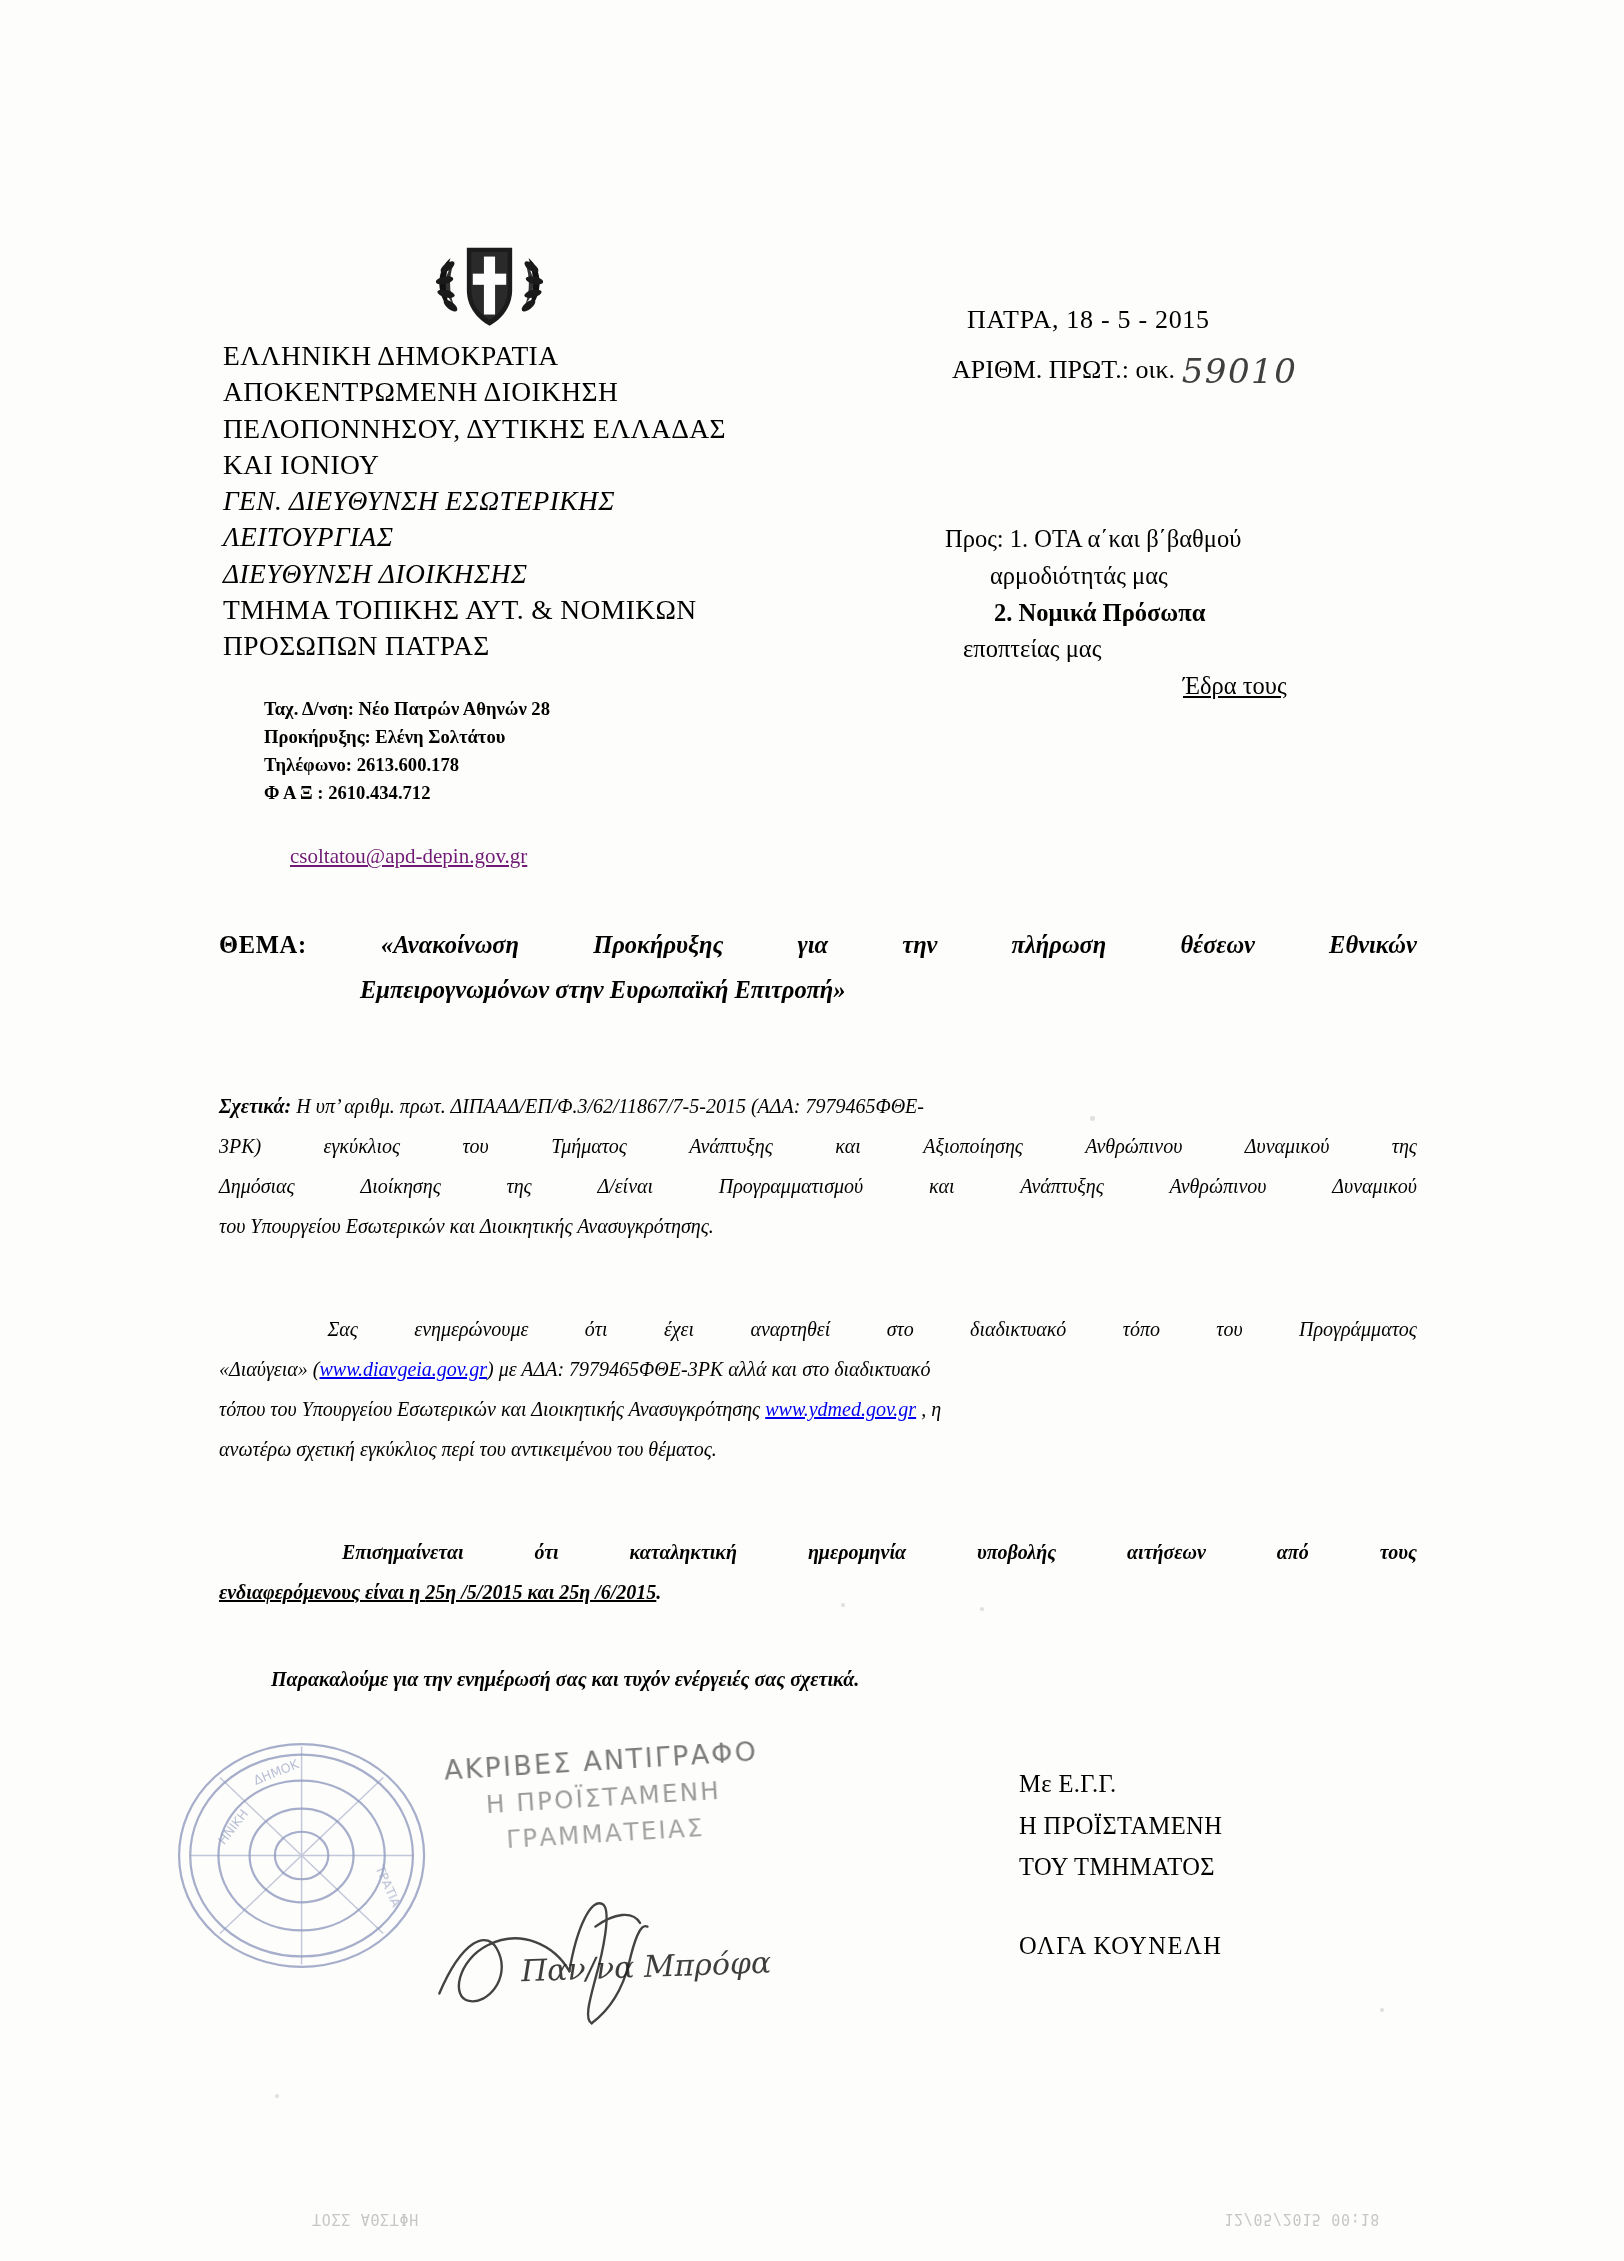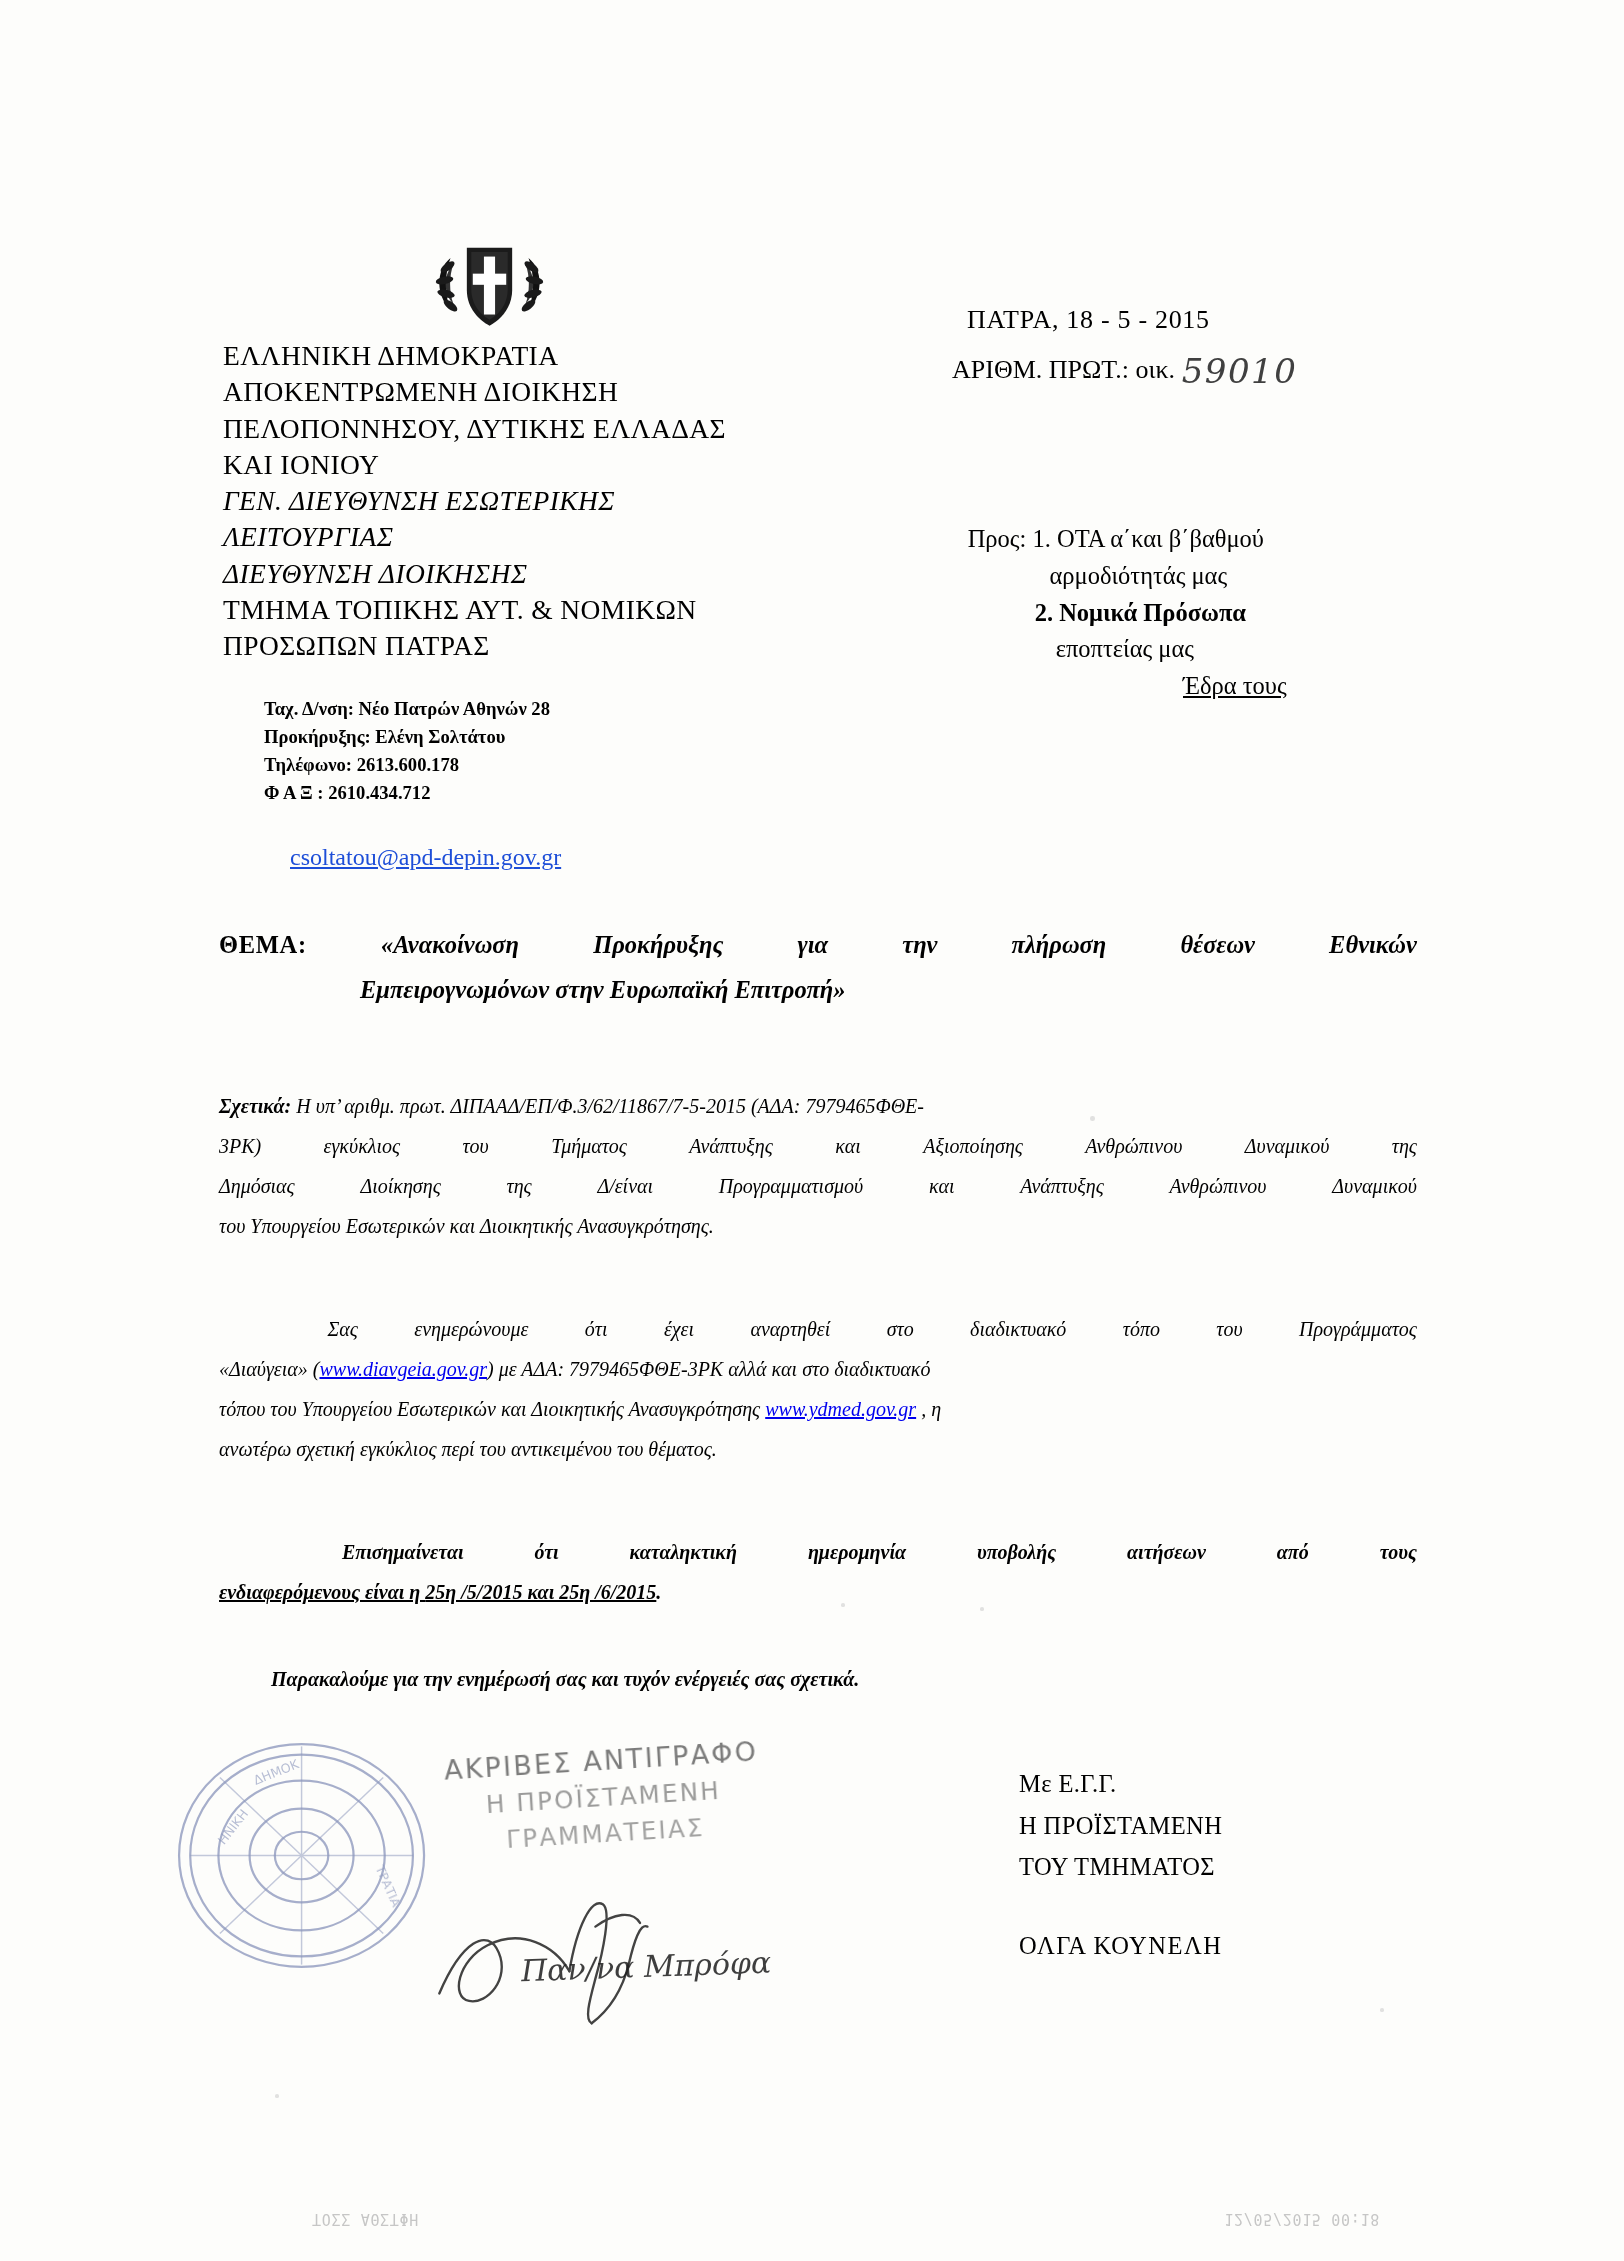--- a/index.html
+++ b/index.html
@@ -54,23 +54,23 @@
     font-size: 18.6px;
     line-height: 1.5;
     font-weight: bold;
   }
   .contact .row { white-space: nowrap; }
   .contact .lbl { display: inline-block; }
   .email {
     position: absolute;
     left: 290px;
     top: 844px;
-    font-size: 24px;
+    font-size: 21px;
     text-decoration: underline;
-    color: #1d4ed8;
+    color: #701a75;
   }
 
   
   .place-date {
     position: absolute;
     left: 967px;
     top: 305px;
     font-size: 26px;
     letter-spacing: 0.7px;
     white-space: nowrap;
@@ -91,21 +91,20 @@
     top: 4.5px;
     color: #404040;
   }
 
   .recipients {
     position: absolute;
     left: 945px;
     top: 521px;
     font-size: 24.5px;
     line-height: 1.5;
-    text-align: center;
   }
   .recipients .r1 { white-space: nowrap; }
   .recipients .r2 { margin-left: 45px; white-space: nowrap; }
   .recipients .r3 { margin-left: 49px; white-space: nowrap; font-weight: bold; }
   .recipients .r4 { margin-left: 18px; white-space: nowrap; }
   .recipients .r5 { margin-left: 238px; text-decoration: underline; white-space: nowrap; }
 
   
   .subject {
     position: absolute;

